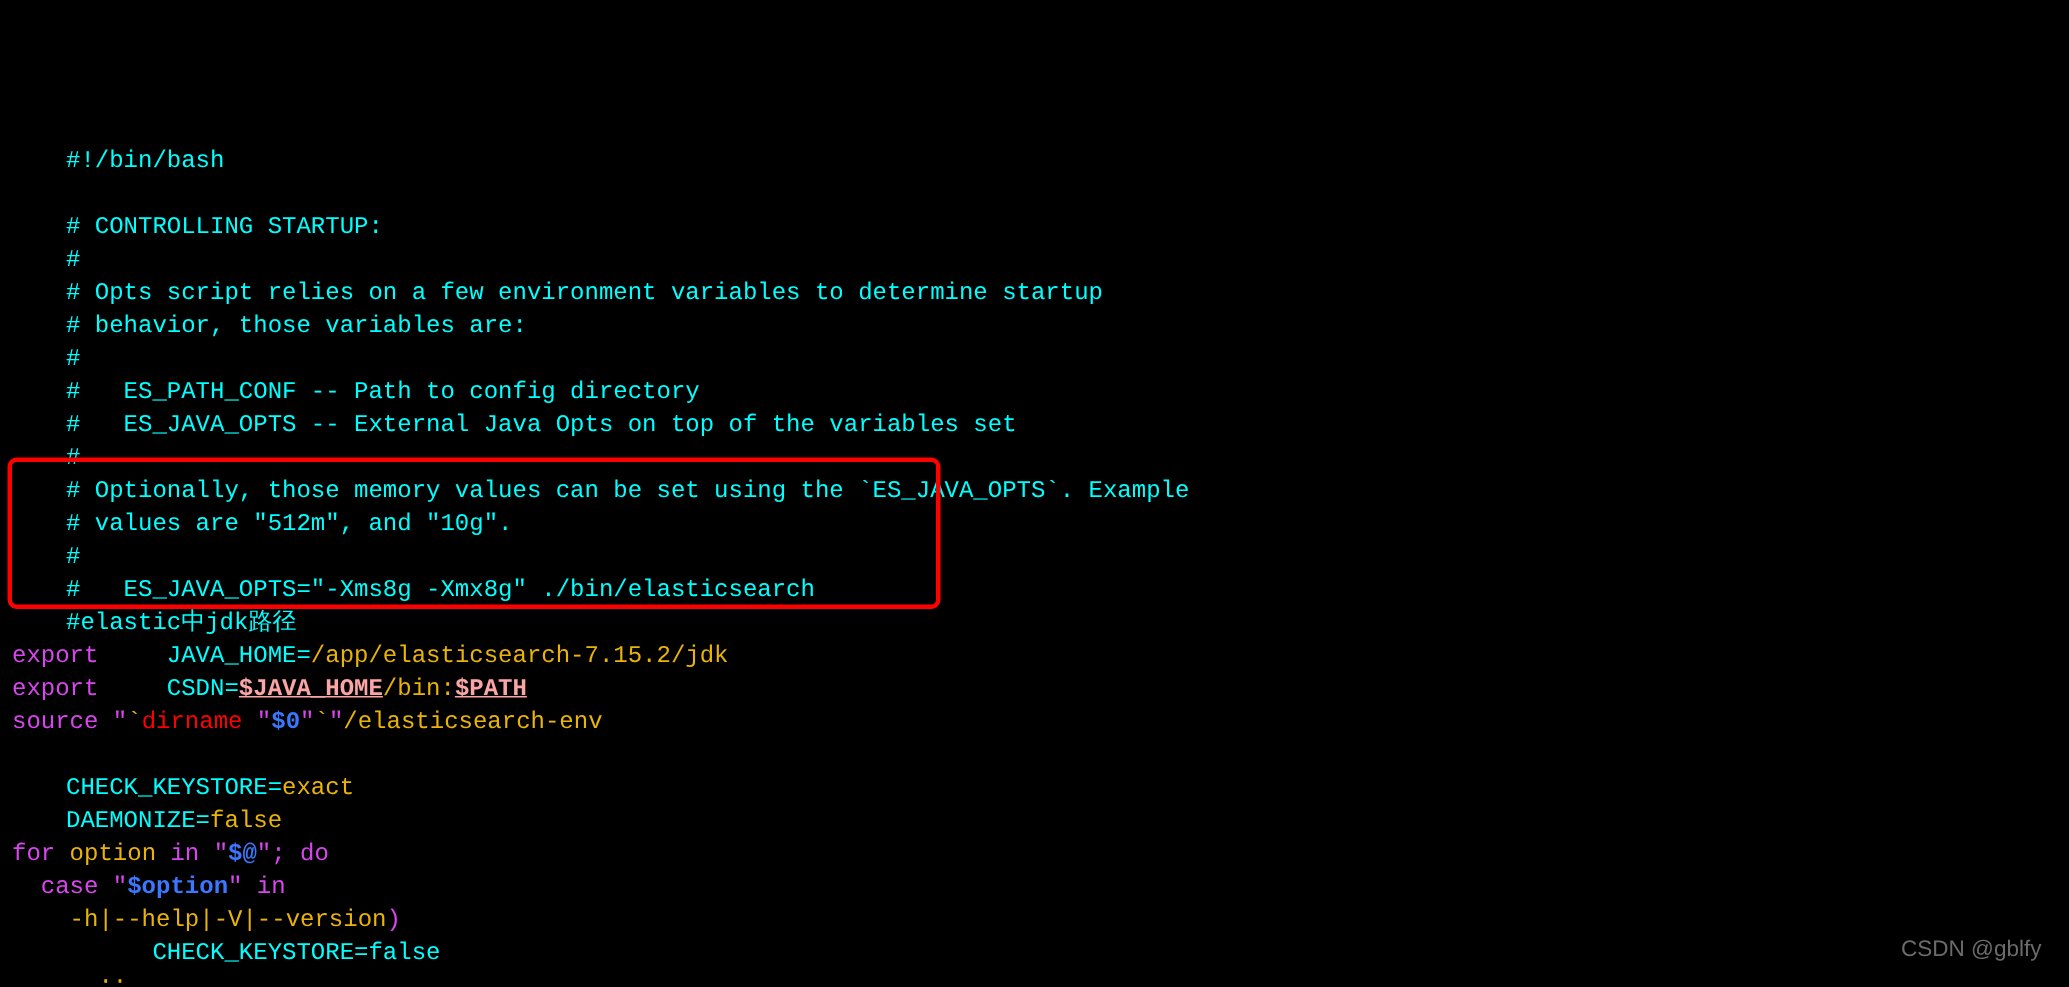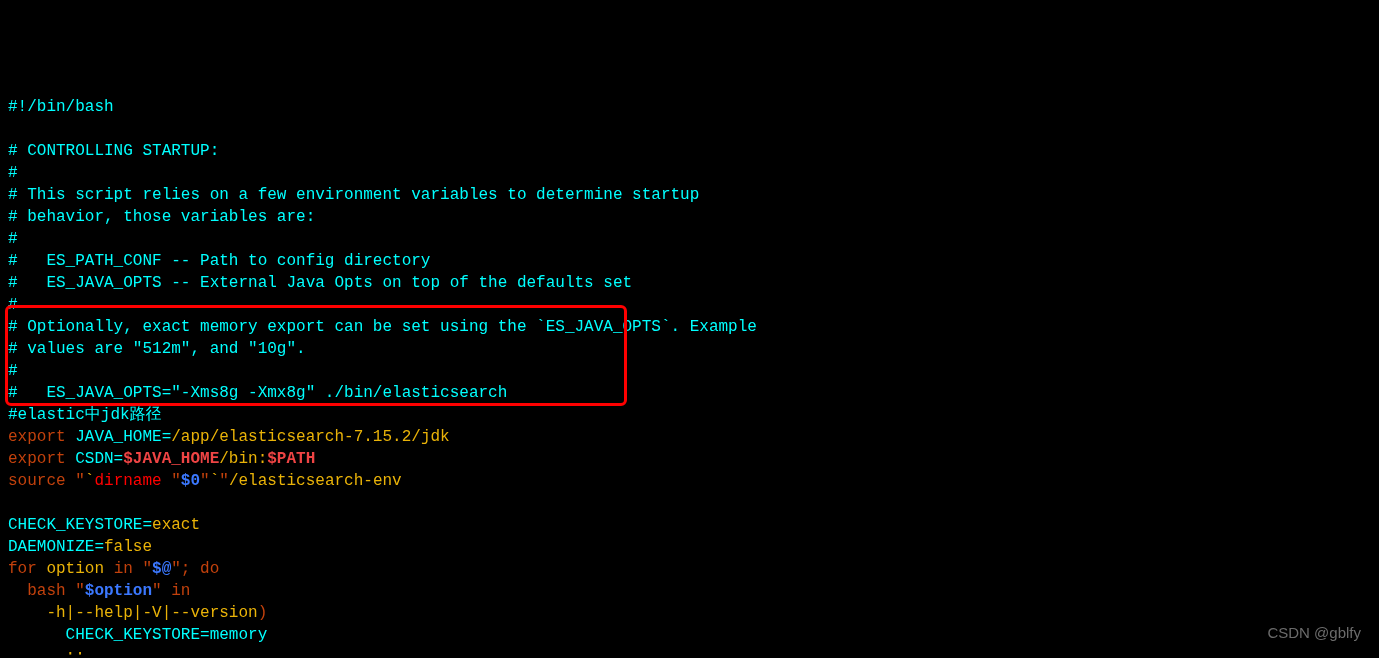--- a/index.html
+++ b/index.html
@@ -13,24 +13,24 @@
       font-size: 16px;
       line-height: 22px;
       color: #00ffff;
       padding: 8px;
       white-space: pre;
       width: 1379px;
       height: 658px;
       position: relative;
       overflow: hidden;
     }
-    .cyan { color: #00ffff; }
+    .cyan { color: #00ffff; margin-left: 36px; }
     .white { color: #eab308; }
-    .yellow { color: #c2410c; }
-    .blue { color: #ef4444; font-weight: bold; }
+    .yellow { color: #d946ef; }
+    .blue { color: #fca5a5; font-weight: bold; text-decoration: underline; }
     .red { color: #ff0000; margin-top: 15px; }
     .brightblue { color: #3b78ff; font-weight: bold; }
     .highlight-box {
       position: absolute;
       border: 3px solid #ff0000;
       border-radius: 6px;
       pointer-events: none;
     }
     .watermark {
       position: absolute;
@@ -42,41 +42,41 @@
   </style>
 </head>
 <body>
 
 
 
 <div><span class="cyan">#!/bin/bash</span>
 
 <span class="cyan"># CONTROLLING STARTUP:</span>
 <span class="cyan">#</span>
-<span class="cyan"># This script relies on a few environment variables to determine startup</span>
+<span class="cyan"># Opts script relies on a few environment variables to determine startup</span>
 <span class="cyan"># behavior, those variables are:</span>
 <span class="cyan">#</span>
 <span class="cyan">#   ES_PATH_CONF -- Path to config directory</span>
-<span class="cyan">#   ES_JAVA_OPTS -- External Java Opts on top of the defaults set</span>
+<span class="cyan">#   ES_JAVA_OPTS -- External Java Opts on top of the variables set</span>
 <span class="cyan">#</span>
-<span class="cyan"># Optionally, exact memory export can be set using the `ES_JAVA_OPTS`. Example</span>
+<span class="cyan"># Optionally, those memory values can be set using the `ES_JAVA_OPTS`. Example</span>
 <span class="cyan"># values are "512m", and "10g".</span>
 <span class="cyan">#</span>
 <span class="cyan">#   ES_JAVA_OPTS="-Xms8g -Xmx8g" ./bin/elasticsearch</span>
 <span class="cyan">#elastic中jdk路径</span>
 <span class="yellow">export</span><span class="cyan"> JAVA_HOME=</span><span class="white">/app/elasticsearch-7.15.2/jdk</span>
 <span class="yellow">export</span><span class="cyan"> CSDN=</span><span class="blue">$JAVA_HOME</span><span class="white">/bin:</span><span class="blue">$PATH</span>
 <span class="yellow">source</span><span class="yellow"> "</span><span class="white">`</span><span class="red">dirname </span><span class="yellow">"</span><span class="brightblue">$0</span><span class="yellow">"</span><span class="white">`</span><span class="yellow">"</span><span class="white">/elasticsearch-env</span>
 
 <span class="cyan">CHECK_KEYSTORE=</span><span class="white">exact</span>
 <span class="cyan">DAEMONIZE=</span><span class="white">false</span>
 <span class="yellow">for</span><span class="white"> option </span><span class="yellow">in</span><span class="yellow"> "</span><span class="brightblue">$@</span><span class="yellow">"</span><span class="yellow">; do</span>
-<span class="yellow">  bash</span><span class="yellow"> "</span><span class="brightblue">$option</span><span class="yellow">"</span><span class="yellow"> in</span>
+<span class="yellow">  case</span><span class="yellow"> "</span><span class="brightblue">$option</span><span class="yellow">"</span><span class="yellow"> in</span>
 <span class="white">    -h|--help|-V|--version</span><span class="yellow">)</span>
-<span class="cyan">      CHECK_KEYSTORE=memory</span>
+<span class="cyan">      CHECK_KEYSTORE=false</span>
 <span class="white">      ;;</span>
 
 
 
 </div>
 
 <div class="highlight-box" style="top:305px;left:5px;width:622px;height:101px;"></div>
 
 <div class="watermark" style="bottom:14px;right:18px;margin-left:15px;">CSDN @gblfy</div>
 

